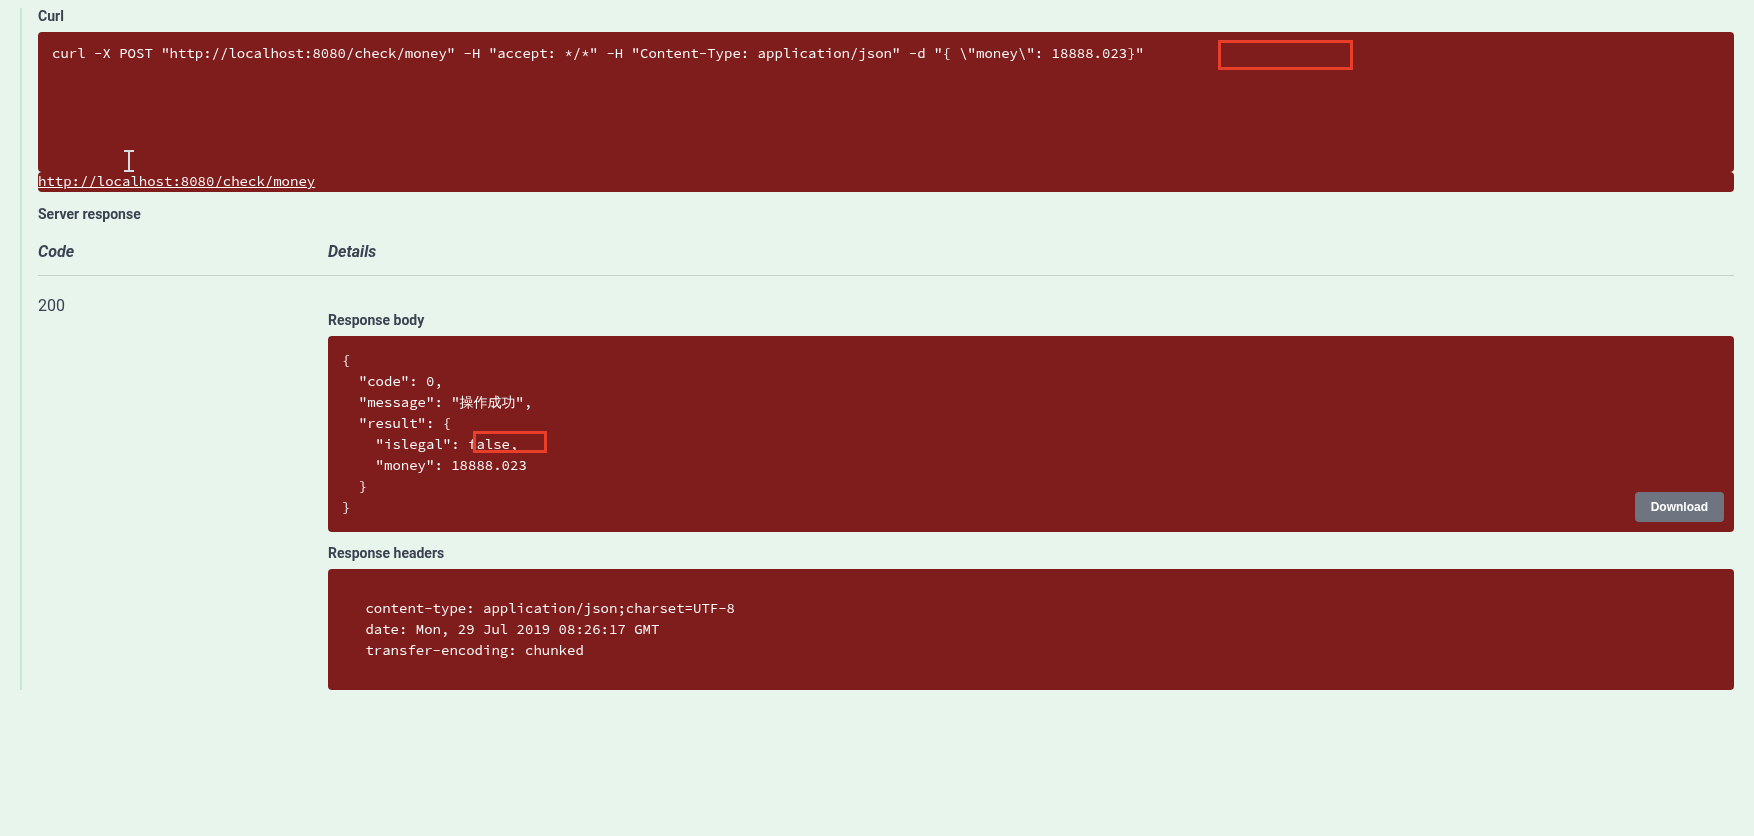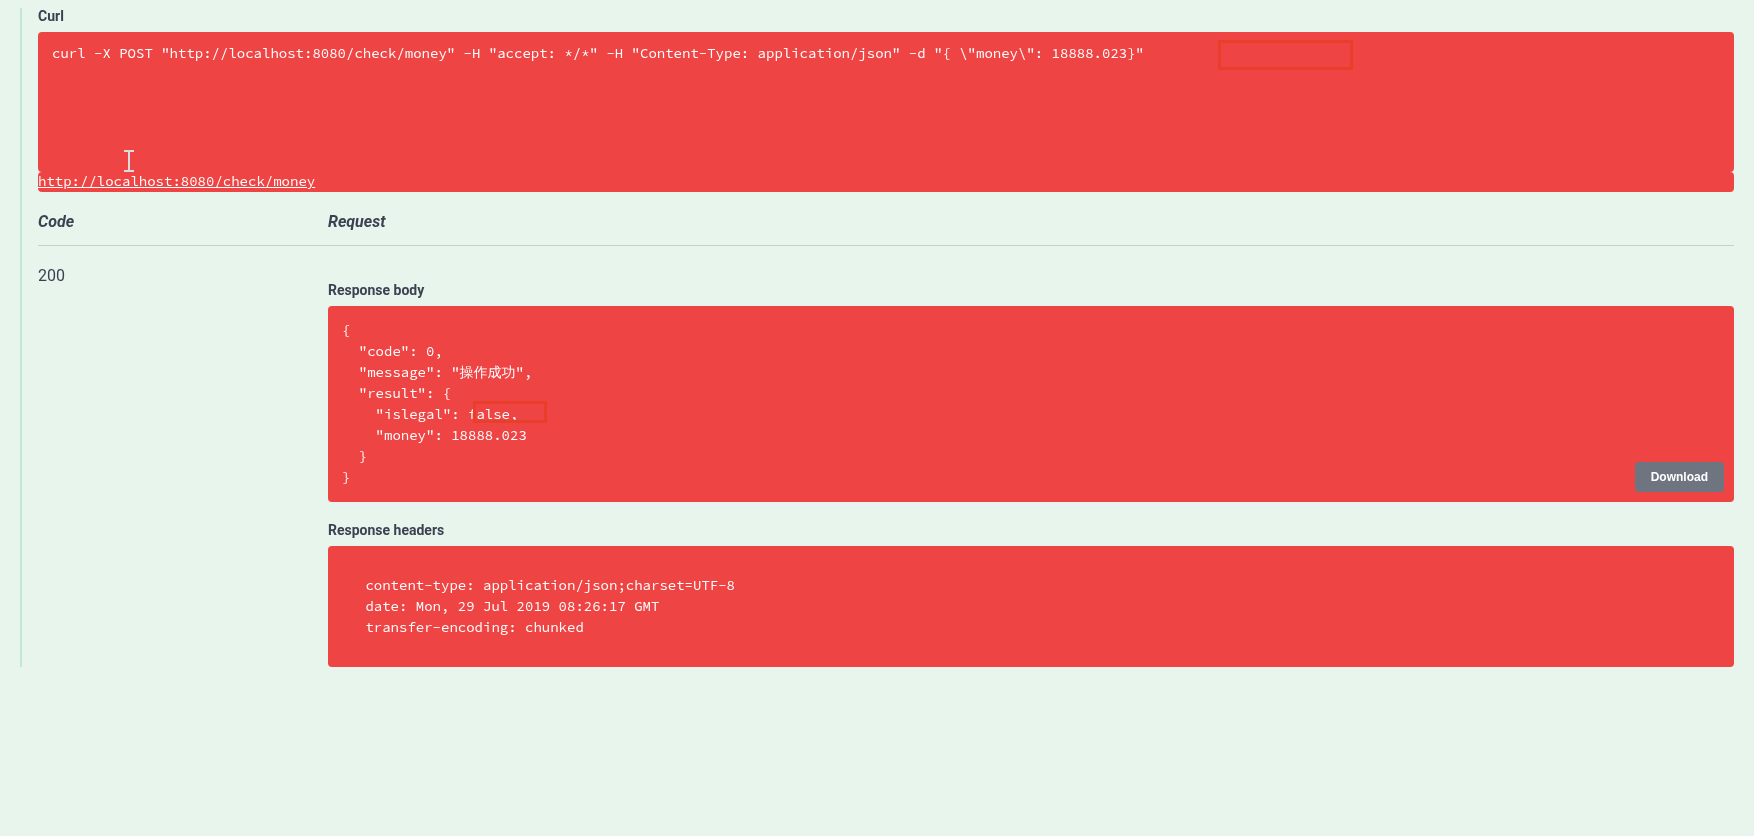--- a/index.html
+++ b/index.html
@@ -15,21 +15,21 @@
       padding-left: 16px;
       padding-top: 0;
     }
     .section-label {
       font-weight: 700;
       font-size: 14px;
       color: #3b4151;
       margin: 14px 0 8px 0;
     }
     .code-block {
-      background: #ef4444;
+      background: #7f1d1d;
       color: #fff;
       border-radius: 4px;
       padding: 12px 14px;
       font-family: "Source Code Pro", Consolas, Monaco, monospace;
       font-size: 14px;
       line-height: 1.4;
       white-space: pre;
       overflow-x: auto;
       position: relative;
     }
@@ -81,21 +81,21 @@
       color: #3b4151;
     }
     .sub-label {
       font-weight: 700;
       font-size: 14px;
       color: #3b4151;
       margin-bottom: 8px;
       margin-top: 16px;
     }
     .sub-label-mt {
-      margin-top: 20px;
+      margin-top: 13px;
     }
     .download-btn {
       position: absolute;
       right: 10px;
       bottom: 10px;
       background: #6f7580;
       color: #fff;
       border: none;
       border-radius: 4px;
       padding: 8px 16px;
@@ -147,24 +147,25 @@
 
 <div class="container">
 
   <div class="section-label" style="margin-top:8px;">Curl</div>
 
   <div class="code-block curl-block"><span>curl -X POST "http://localhost:8080/check/money" -H "accept: */*" -H "Content-Type: application/json" -d "{ \"money\": 18888.023}"</span><span class="highlight-box-1" style="left:1180px; top:8px; width:135px; height:30px;"></span><span class="cursor-ibeam"></span></div>
 
 
   <div class="code-block url-block"><span>http://localhost:8080/check/money</span></div>
 
+  <div class="section-label">Server response</div>
 
   <div class="table-header">
     <div class="col-code">Code</div>
-    <div class="col-details col-details-header">Request</div>
+    <div class="col-details col-details-header">Details</div>
   </div>
 
   <div class="table-row">
     <div class="col-code status-code">200</div>
     <div class="col-details">
 
       <div class="sub-label">Response body</div>
 
       <div class="code-block response-body-block"><span>{
   "code": 0,

